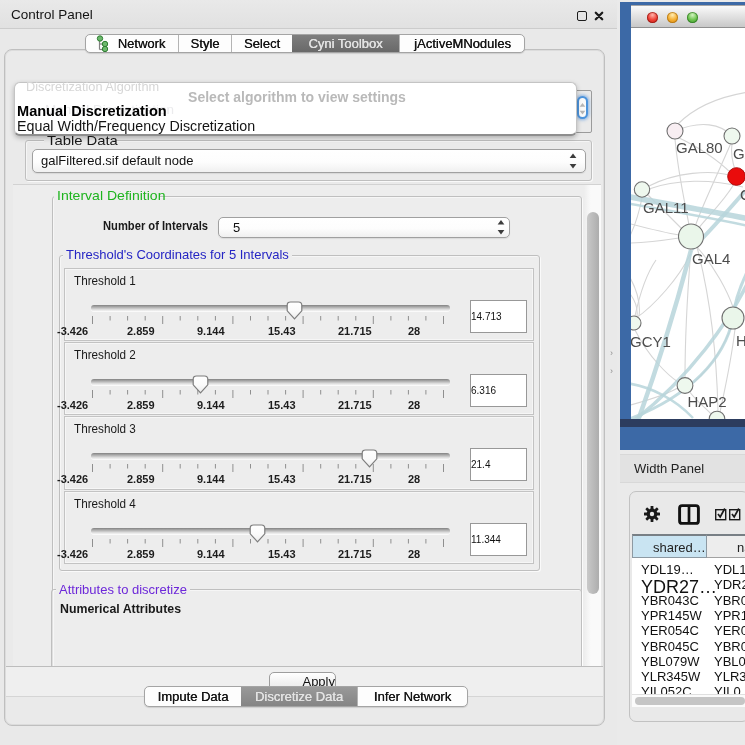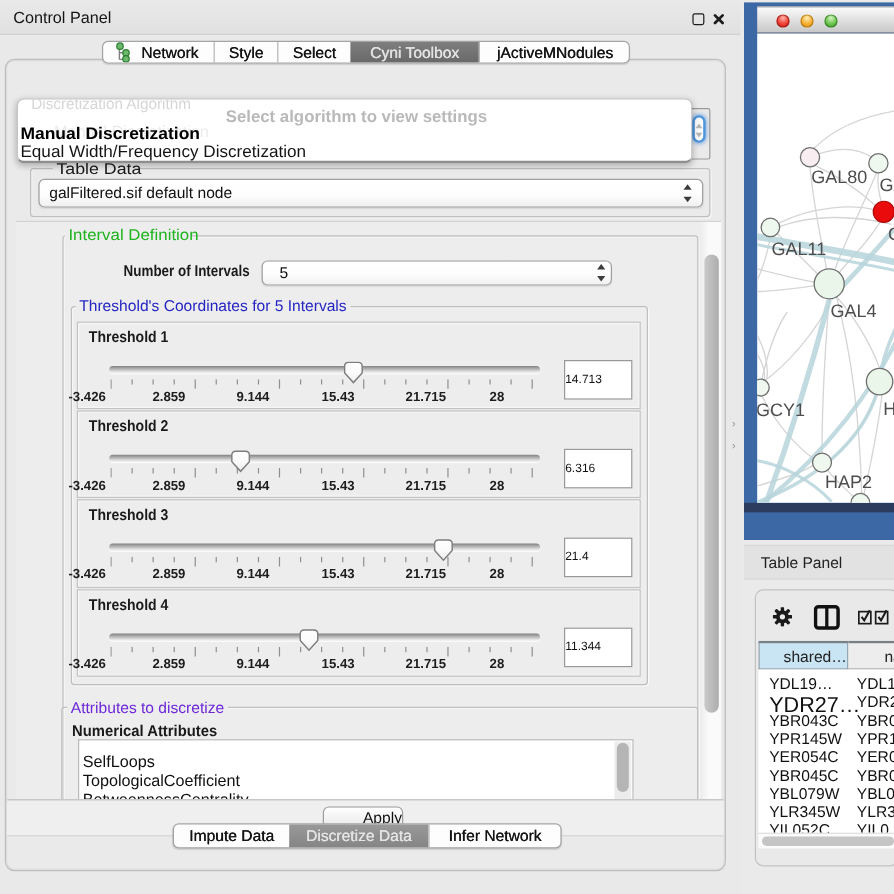--- a/index.html
+++ b/index.html
@@ -1,18 +1,18 @@
 <!DOCTYPE html>
 <html><head><meta charset="utf-8">
 <style>
 *{margin:0;padding:0;box-sizing:border-box}
 html,body{width:745px;height:745px;overflow:hidden;background:#eaeaea;font-family:"Liberation Sans",sans-serif;-webkit-font-smoothing:antialiased}
 .abs{position:absolute}
 .tbox{position:absolute;left:51px;width:470px;border:1px solid #c3c3c3;background:#ededed;box-shadow:inset 0 0 0 1px #f6f6f6}
-.blab{position:absolute;font-size:13px;font-weight:bold;color:#1a1a1a}
+.blab{position:absolute;font-size:13px;font-weight:normal;color:#1a1a1a}
 .track{position:absolute;width:359px;height:6px;border-radius:3px;background:linear-gradient(#828282,#b9b9b9 45%,#e3e3e3 80%,#f2f2f2);box-shadow:0 1px 0 #fafafa}
 .tick{position:absolute;width:70px;text-align:left;font-size:11px;font-weight:bold;color:#1d1d1d}
 .vbox{position:absolute;width:57px;height:33px;background:#fff;border:1px solid #989898;font-size:10px;color:#111;line-height:31px;padding-right:6px}
 .glab{position:absolute;font-size:13px;padding:0 3px;background:#ededed}
 .gbox{position:absolute;border:1px solid #bfbfbf;border-radius:3px;box-shadow:1px 1px 0 rgba(255,255,255,0.7), inset 1px 1px 0 rgba(255,255,255,0.5)}
 .combo{position:absolute;background:linear-gradient(#ffffff,#fdfdfd 55%,#f0f0f0);border:1px solid #a0a0a0;border-radius:5px;font-size:13px;color:#111;box-shadow:0 1px 1px rgba(0,0,0,0.08)}
 .seg{position:absolute;top:0;height:100%;font-size:13px;color:#151515;text-align:center;display:flex;align-items:center;justify-content:center;text-shadow:0.3px 0 0 currentColor}
 </style></head>
 <body>
 
@@ -243,27 +243,20 @@
           <stop offset="0.55" stop-color="#fafafa"></stop>
           <stop offset="1" stop-color="#ececec"></stop>
         </linearGradient>
       </defs>
 <path d="M 1.2,4.2 Q 1.2,1 4.5,1 L 12.5,1 Q 15.8,1 15.8,4.2 L 15.8,9.8 L 8.5,17.8 L 1.2,9.8 Z" fill="url(#g244)" stroke="#7d7d7d" stroke-width="1.2"></path>
 </svg>
 <div class="vbox" style="left:457px;top:338px">11.344</div>
 <div class="gbox" style="left:38px;top:404px;width:531px;height:200px"></div>
 <div class="glab" style="left:43px;top:397px;color:#6d28d9">Attributes to discretize</div>
 <div class="abs" style="left:47px;top:416px;font-size:13px;font-weight:bold;color:#1a1a1a"><span style="display:inline-block;transform:scaleX(0.95);transform-origin:0 50%">Numerical Attributes</span></div>
-<div class="abs" style="left:52px;top:431px;width:463px;height:62px;background:#fff;border:1px solid #b9b9b9">
-<div class="abs" style="left:3px;top:10px;font-size:13.5px;color:#111">SelfLoops</div>
-<div class="abs" style="left:3px;top:26px;font-size:13.5px;color:#111">TopologicalCoefficient</div>
-<div class="abs" style="left:3px;top:42px;font-size:13.5px;color:#111">BetweennessCentrality</div>
-<div class="abs" style="right:1px;top:1px;width:14px;height:60px;background:#ececec"></div>
-<div class="abs" style="right:3px;top:2px;width:10px;height:41px;background:#b5b5b5;border-radius:5px"></div>
-</div>
 <div class="abs" style="left:571px;top:0;width:17px;height:482px;background:linear-gradient(to right,#ededed,#fafafa 40%,#fafafa)"></div>
 <div class="abs" style="left:573.5px;top:27px;width:12px;height:382px;background:linear-gradient(to right,#c9c9c9,#adadad);border-radius:6px"></div>
 </div>
 <div class="abs" style="left:6px;top:666px;width:597px;height:31px;background:#efefef;border-top:1px solid #bdbdbd;border-bottom:1px solid #d5d5d5"></div>
 <div class="abs" style="left:269px;top:672px;width:67px;height:20px;background:linear-gradient(#ffffff,#f2f2f2 50%,#e8e8e8);border:1px solid #9d9d9d;border-radius:5px;font-size:13px;color:#111;text-align:right;line-height:18px">Apply</div>
 <div class="abs" style="left:144px;top:686px;width:324px;height:21px;background:#fdfdfd;border:1px solid #a4a4a4;border-radius:5px;box-shadow:0 1px 1px rgba(0,0,0,0.12)">
 <div class="seg" style="left:0;width:96px">Impute Data</div>
 <div class="seg" style="left:96px;width:116px;background:linear-gradient(#999,#858585);color:#e3e3e3">Discretize Data</div>
 <div class="seg" style="left:212px;width:110px;border-left:1px solid #b4b4b4">Infer Network</div>
 </div>
@@ -323,21 +316,21 @@
     <text x="45" y="124.5" font-size="15" fill="#4d4d4d" font-family="Liberation Sans">GAL80</text>
     <text x="102" y="131" font-size="15" fill="#4d4d4d" font-family="Liberation Sans">GA</text>
     <text x="109" y="172" font-size="15" fill="#4d4d4d" font-family="Liberation Sans">C</text>
     <text x="12" y="184.5" font-size="15" fill="#4d4d4d" font-family="Liberation Sans">GAL11</text>
     <text x="61" y="236" font-size="15" fill="#4d4d4d" font-family="Liberation Sans">GAL4</text>
     <text x="-1" y="319" font-size="15" fill="#4d4d4d" font-family="Liberation Sans">GCY1</text>
     <text x="105" y="318" font-size="15" fill="#4d4d4d" font-family="Liberation Sans">H</text>
     <text x="56.5" y="379" font-size="15" fill="#4d4d4d" font-family="Liberation Sans">HAP2</text>
   </svg>
 <div class="abs" style="left:620px;top:454px;width:125px;height:29px;background:#e2e2e2;border-top:1px solid #d8d8d8;border-bottom:1px solid #d8d8d8"></div>
-<div class="abs" style="left:634px;top:461px;font-size:13px;color:#222">Table Panel</div>
+<div class="abs" style="left:634px;top:461px;font-size:13px;color:#222">Width Panel</div>
 
 <div class="abs" style="left:629px;top:491px;width:120px;height:231px;background:#e9e9e9;border:1px solid #c2c2c2;border-radius:7px"></div>
 <svg class="abs" style="left:644px;top:506px" width="16" height="16" viewBox="0 0 16 16">
 <g fill="#1a1a1a">
 <circle cx="8" cy="8" r="5.4"></circle>
 <g>
 <rect x="6.6" y="-0.2" width="2.8" height="4" rx="0.8"></rect>
 <rect x="6.6" y="12.2" width="2.8" height="4" rx="0.8"></rect>
 <rect x="-0.2" y="6.6" width="4" height="2.8" rx="0.8"></rect>
 <rect x="12.2" y="6.6" width="4" height="2.8" rx="0.8"></rect>

